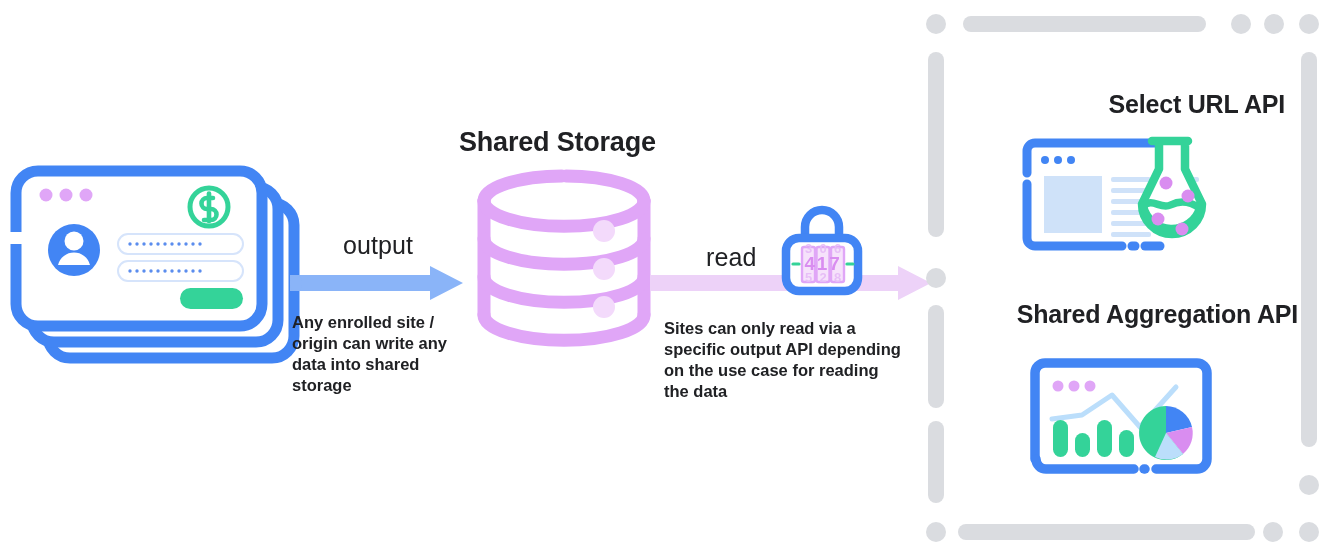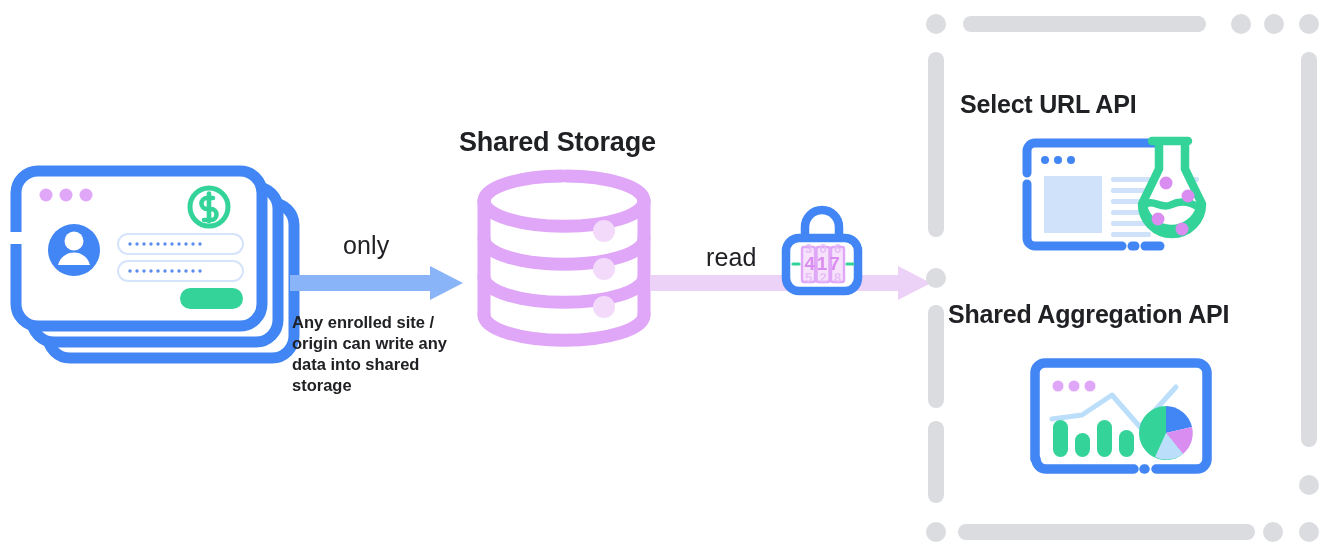--- a/index.html
+++ b/index.html
@@ -47,21 +47,21 @@
     letter-spacing: -0.2px;
     white-space: nowrap;
   }
   .panel-title {
     position: absolute;
     font-size: 25px;
     font-weight: 700;
     color: #202124;
     letter-spacing: -0.2px;
     white-space: nowrap;
-    text-align: left;
+    text-align: right;
   }
 
   
   .dash {
     position: absolute;
     background: #dadce0;
     border-radius: 99px;
   }
   .dot {
     position: absolute;
@@ -134,21 +134,21 @@
             <circle cx="178" cy="111" r="1.7"></circle>
           <circle cx="185" cy="111" r="1.7"></circle>
             <circle cx="192" cy="111" r="1.7"></circle>
         </g>
       </g>
 
       <rect x="172" y="128" width="63" height="21" rx="10.5" ry="10.5" fill="#34D399"></rect>
     </svg>
   </div>
 
-  <div class="label-write" style="left:343px; top:231px;">only</div>
+  <div class="label-write" style="left:343px; top:231px;">output</div>
 
   <div class="abs" style="left:290px; top:265px;">
     <svg width="175" height="38" viewBox="0 0 175 38">
       <path d="M0 10 h140 v-9 l33 17 -33 17 v-9 H0 z" fill="#8AB4F8"></path>
       <rect x="0" y="10" width="12" height="16" rx="6" fill="#8AB4F8"></rect>
     </svg>
   </div>
 
   <div class="caption" style="left:292px; top:312px; width:178px;">Any enrolled site / origin can write any data into shared storage</div>
 
@@ -206,20 +206,21 @@
         <text x="58.5" y="79" font-family="Liberation Sans, sans-serif" font-size="13" font-weight="700" fill="#E7BEF7" text-anchor="middle">8</text>
 
         <text id="lockcode" x="44" y="67" font-family="Liberation Sans, sans-serif" font-size="19" font-weight="700" fill="#D98DF0" letter-spacing="1.8" text-anchor="middle">417</text>
       </g>
 
       <line x1="14" y1="61" x2="20" y2="61" stroke="#34D399" stroke-width="3.2" stroke-linecap="round"></line>
       <line x1="68" y1="61" x2="74" y2="61" stroke="#34D399" stroke-width="3.2" stroke-linecap="round"></line>
     </svg>
   </div>
 
+  <div class="caption" style="left:664px; top:318px; width:240px;">Sites can only read via a specific output API depending on the use case for reading the data</div>
 
   <div class="abs" style="left:0; top:0; width:1333px; height:555px;">
 
     <div class="dot" style="left:926px;  top:14px; width:20px; height:20px;"></div>
     <div class="dash" style="left:963px;  top:16px; width:243px; height:16px;"></div>
     <div class="dot" style="left:1231px; top:14px; width:20px; height:20px;"></div>
     <div class="dot" style="left:1264px; top:14px; width:20px; height:20px;"></div>
     <div class="dot" style="left:1299px; top:14px; width:20px; height:20px;"></div>
 
     <div class="dash" style="left:928px; top:52px;  width:16px; height:185px;"></div>

